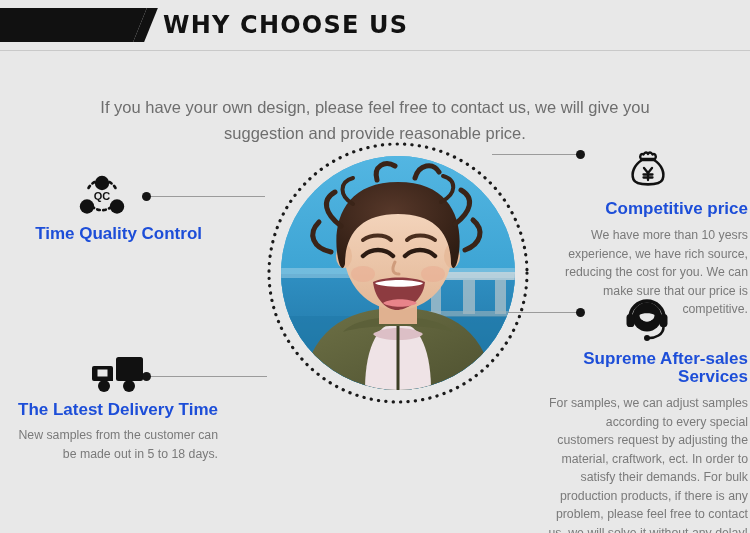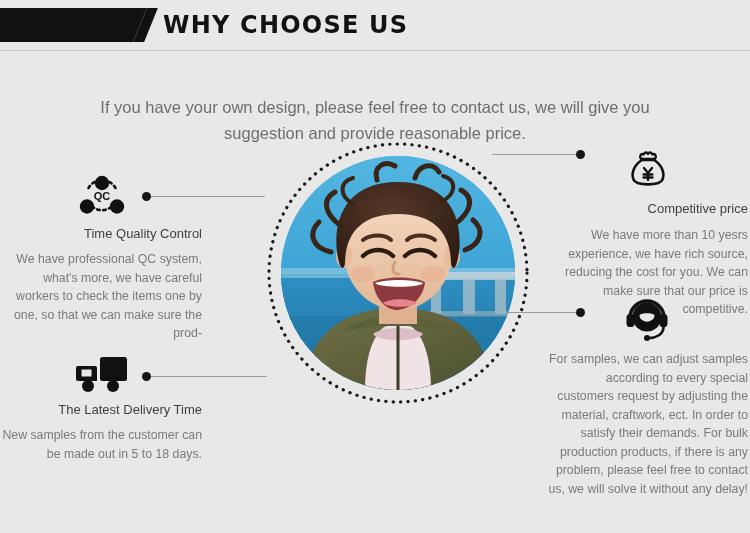--- a/index.html
+++ b/index.html
@@ -110,34 +110,34 @@
   
   .feature {
     position: absolute;
     text-align: right;
   }
   .feature-icon {
     display: block;
     margin: 0 auto 8px auto;
   }
   .feature-title {
-    font-size: 13px;
-    font-weight: normal;
-    color: #404040;
+    font-size: 17px;
+    font-weight: bold;
+    color: #1d4ed8;
     margin-bottom: 7px;
     line-height: 18px;
   }
   .feature-body {
     font-size: 12.3px;
     line-height: 18.5px;
     color: #7a7a7a;
   }
 
   #feature-qc       { left: 2px;   top: 175px; width: 200px; }
-  #feature-delivery { left: 2px;   top: 355px; width: 200px; }
+  #feature-delivery { left: 18px;   top: 355px; width: 200px; }
   #feature-price    { left: 548px; top: 148px; width: 200px; }
   #feature-service  { left: 546px; top: 298px; width: 202px; }
 
   #feature-price .feature-title,
   #feature-service .feature-title { margin-bottom: 8px; }
 </style>
 </head>
 <body>
 
 <div id="header-band">
@@ -258,21 +258,20 @@
       <path d="M9.5 13 A15.5 15.5 0 0 1 23 5.2"></path>
       <path d="M36.5 13 A15.5 15.5 0 0 0 23 5.2"></path>
       <path d="M13 31.5 A15.5 15.5 0 0 0 33 31.5"></path>
     </g>
     <circle cx="23" cy="8" r="7.2" fill="#111111"></circle>
     <circle cx="8" cy="31.5" r="7.2" fill="#111111"></circle>
     <circle cx="38" cy="31.5" r="7.2" fill="#111111"></circle>
     <text x="23" y="25" text-anchor="middle" font-family="Liberation Sans, sans-serif" font-size="11" font-weight="bold" fill="#111111">QC</text>
   </svg>
   <div class="feature-title">Time Quality Control</div>
-  <div class="feature-body">We have professional QC system, what's more, we have careful workers to check the items one by one, so that we can make sure the prod-</div>
 </div>
 
 <div class="feature" id="feature-delivery">
   <svg class="feature-icon" width="54" height="38" viewBox="0 0 54 38">
 
     <rect x="25" y="2" width="27" height="24" rx="2.5" fill="#111111"></rect>
 
     <path d="M3 11 h17 a2 2 0 0 1 2 2 v13 h-19 a2 2 0 0 1 -2 -2 v-11 a2 2 0 0 1 2 -2 Z" fill="#111111"></path>
     <path d="M6.5 14.5 h10 v7 h-10 Z" fill="#e8e8e8"></path>
 
@@ -309,14 +308,15 @@
     <path d="M19.5 22.5 C22 25.5 28 25.5 30.5 22.5" stroke="#111111" stroke-width="1.6" fill="none" stroke-linecap="round"></path>
 
     <path d="M8 20 A17 17 0 0 1 42 20" stroke="#111111" stroke-width="3.6" fill="none" stroke-linecap="round"></path>
 
     <rect x="4.5" y="16" width="8" height="13" rx="3.6" fill="#111111"></rect>
     <rect x="37.5" y="16" width="8" height="13" rx="3.6" fill="#111111"></rect>
 
     <path d="M41.5 29 C41.5 37 33 40 27 40" stroke="#111111" stroke-width="2.6" fill="none" stroke-linecap="round"></path>
     <circle cx="25" cy="40" r="3" fill="#111111"></circle>
   </svg>
+  <div class="feature-title">Supreme After-sales Services</div>
   <div class="feature-body">For samples, we can adjust samples according to every special customers request by adjusting the material, craftwork, ect. In order to satisfy their demands. For bulk production products, if there is any problem, please feel free to contact us, we will solve it without any delay!</div>
 </div>
 
 </body></html>

